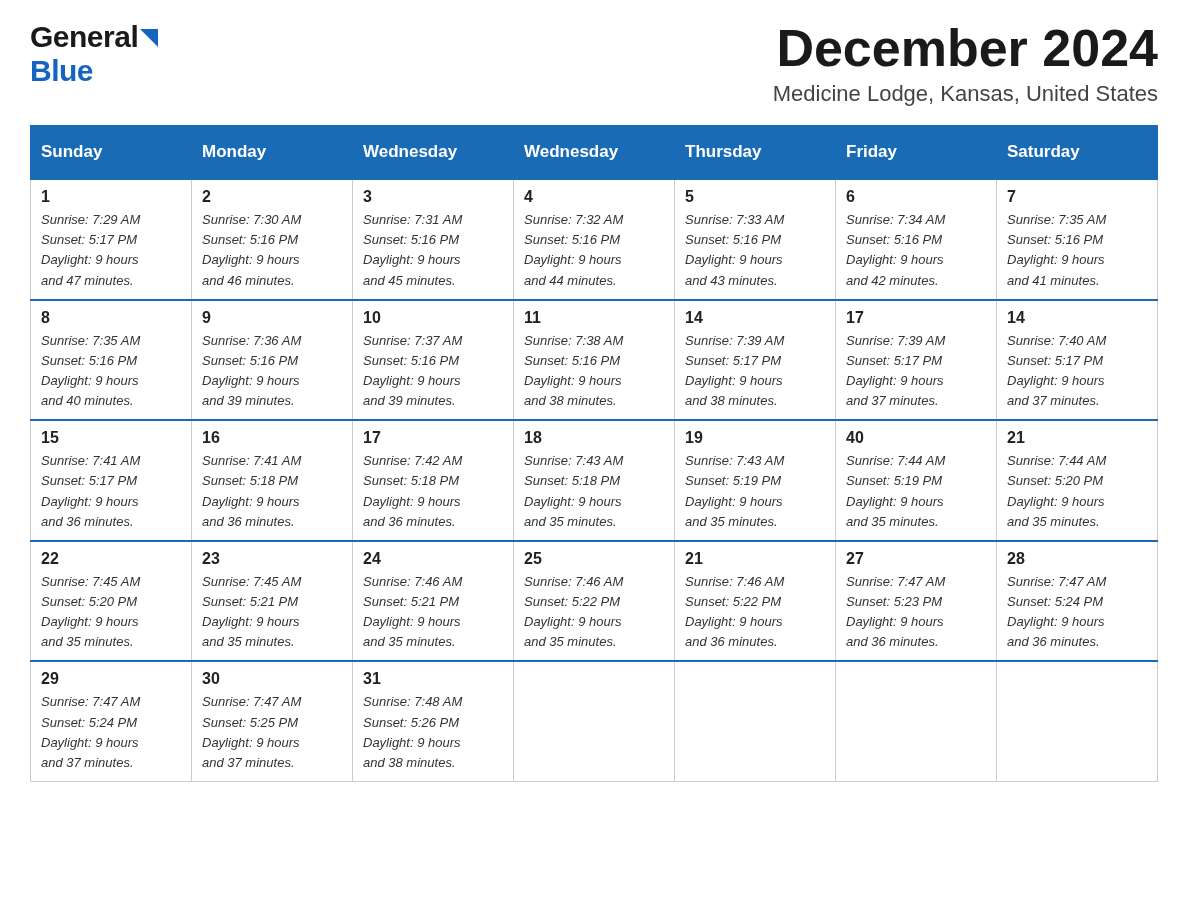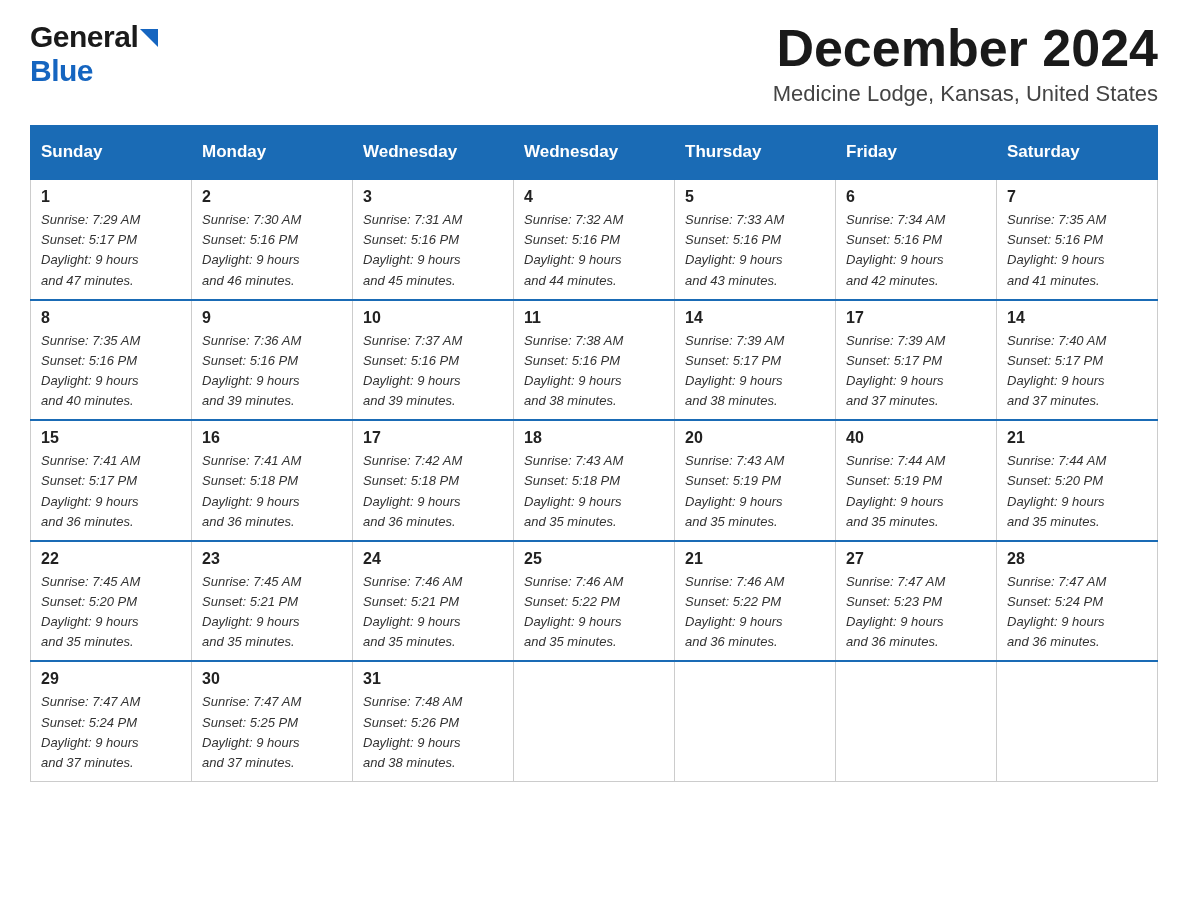--- a/index.html
+++ b/index.html
@@ -293,21 +293,21 @@
         <td>
         <span class="day-num">18</span>
         <div class="day-info">
           Sunrise: 7:43 AM<br>
           Sunset: 5:18 PM<br>
           Daylight: 9 hours<br>
           and 35 minutes.
         </div>
       </td>
         <td>
-        <span class="day-num">20</span>
+        <span class="day-num">19</span>
         <div class="day-info">
           Sunrise: 7:43 AM<br>
           Sunset: 5:19 PM<br>
           Daylight: 9 hours<br>
           and 35 minutes.
         </div>
       </td>
         <td>
         <span class="day-num">40</span>
         <div class="day-info">

